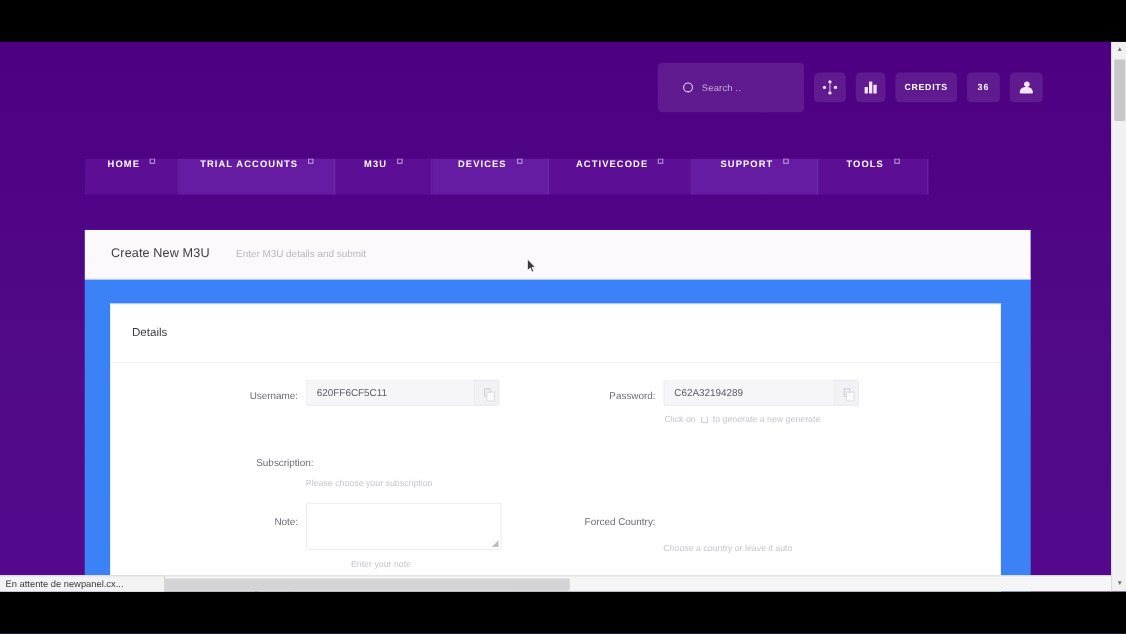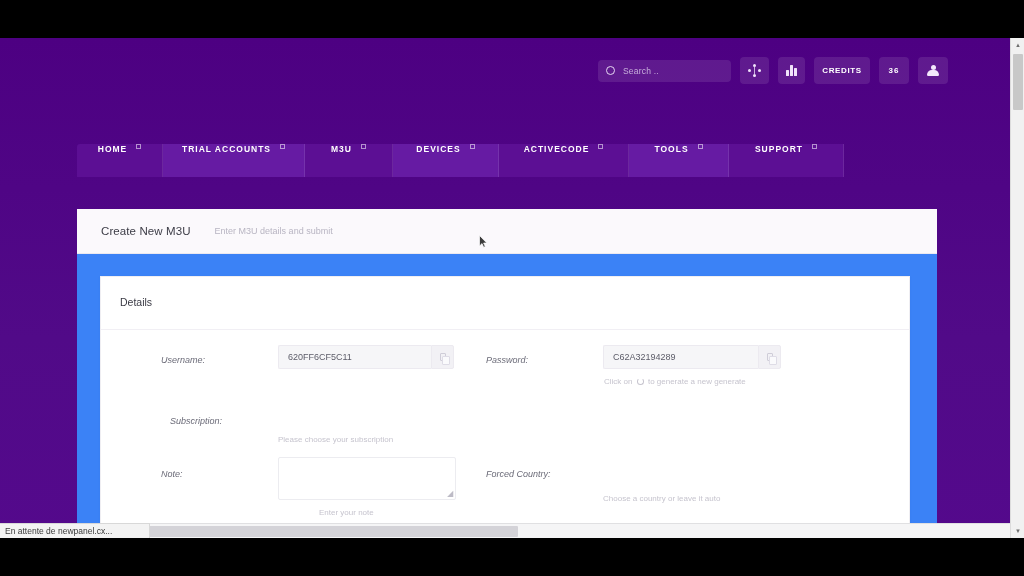--- a/index.html
+++ b/index.html
@@ -49,26 +49,26 @@
     width: 1010px; height: 68px;
   }
   #topbar-right {
     position: absolute;
     right: 62px; top: 19px;
     display: flex;
     align-items: center;
     gap: 9px;
   }
   .search-box {
-    width: 133px; height: 22px;
+    width: 133px; height: 45px;
     background: rgba(255,255,255,0.10);
     border-radius: 4px;
     display: flex;
     align-items: center;
-    padding: 0 8px;
+    padding: 0 23px;
     gap: 8px;
     text-align: center;
   }
   .search-ring {
     width: 9px; height: 9px;
     border: 1.6px solid #e6d7f2;
     border-radius: 50%;
     flex: none;
   }
   .search-text {
@@ -244,21 +244,21 @@
     left: 0; top: 52px;
     width: 808px; height: 1px;
     background: #f1eff4;
   }
 
   
   .form-label {
     position: absolute;
     font-size: 9px;
     color: #6b6b78;
-    font-style: italic;
+    text-align: right;
   }
   .hint {
     position: absolute;
     font-size: 8px;
     color: #c6c4ce;
   }
   .field-wrap {
     position: absolute;
     display: flex;
     align-items: stretch;
@@ -455,26 +455,26 @@
       <span class="nav-caret"></span>
     </div>
     <div class="nav-item nav-w4">
       <span>DEVICES</span>
       <span class="nav-caret"></span>
     </div>
     <div class="nav-item nav-w5">
       <span>ACTIVECODE</span>
       <span class="nav-caret"></span>
     </div>
+    <div class="nav-item nav-w7">
+      <span>SUPPORT</span>
+      <span class="nav-caret"></span>
+    </div>
     <div class="nav-item nav-w6">
       <span>TOOLS</span>
-      <span class="nav-caret"></span>
-    </div>
-    <div class="nav-item nav-w7">
-      <span>SUPPORT</span>
       <span class="nav-caret"></span>
     </div>
   </div>
 
   <div id="card">
 
     <div id="card-header">
       <div id="page-title">Create New M3U</div>
       <div id="page-subtitle">Enter M3U details and submit</div>
 

